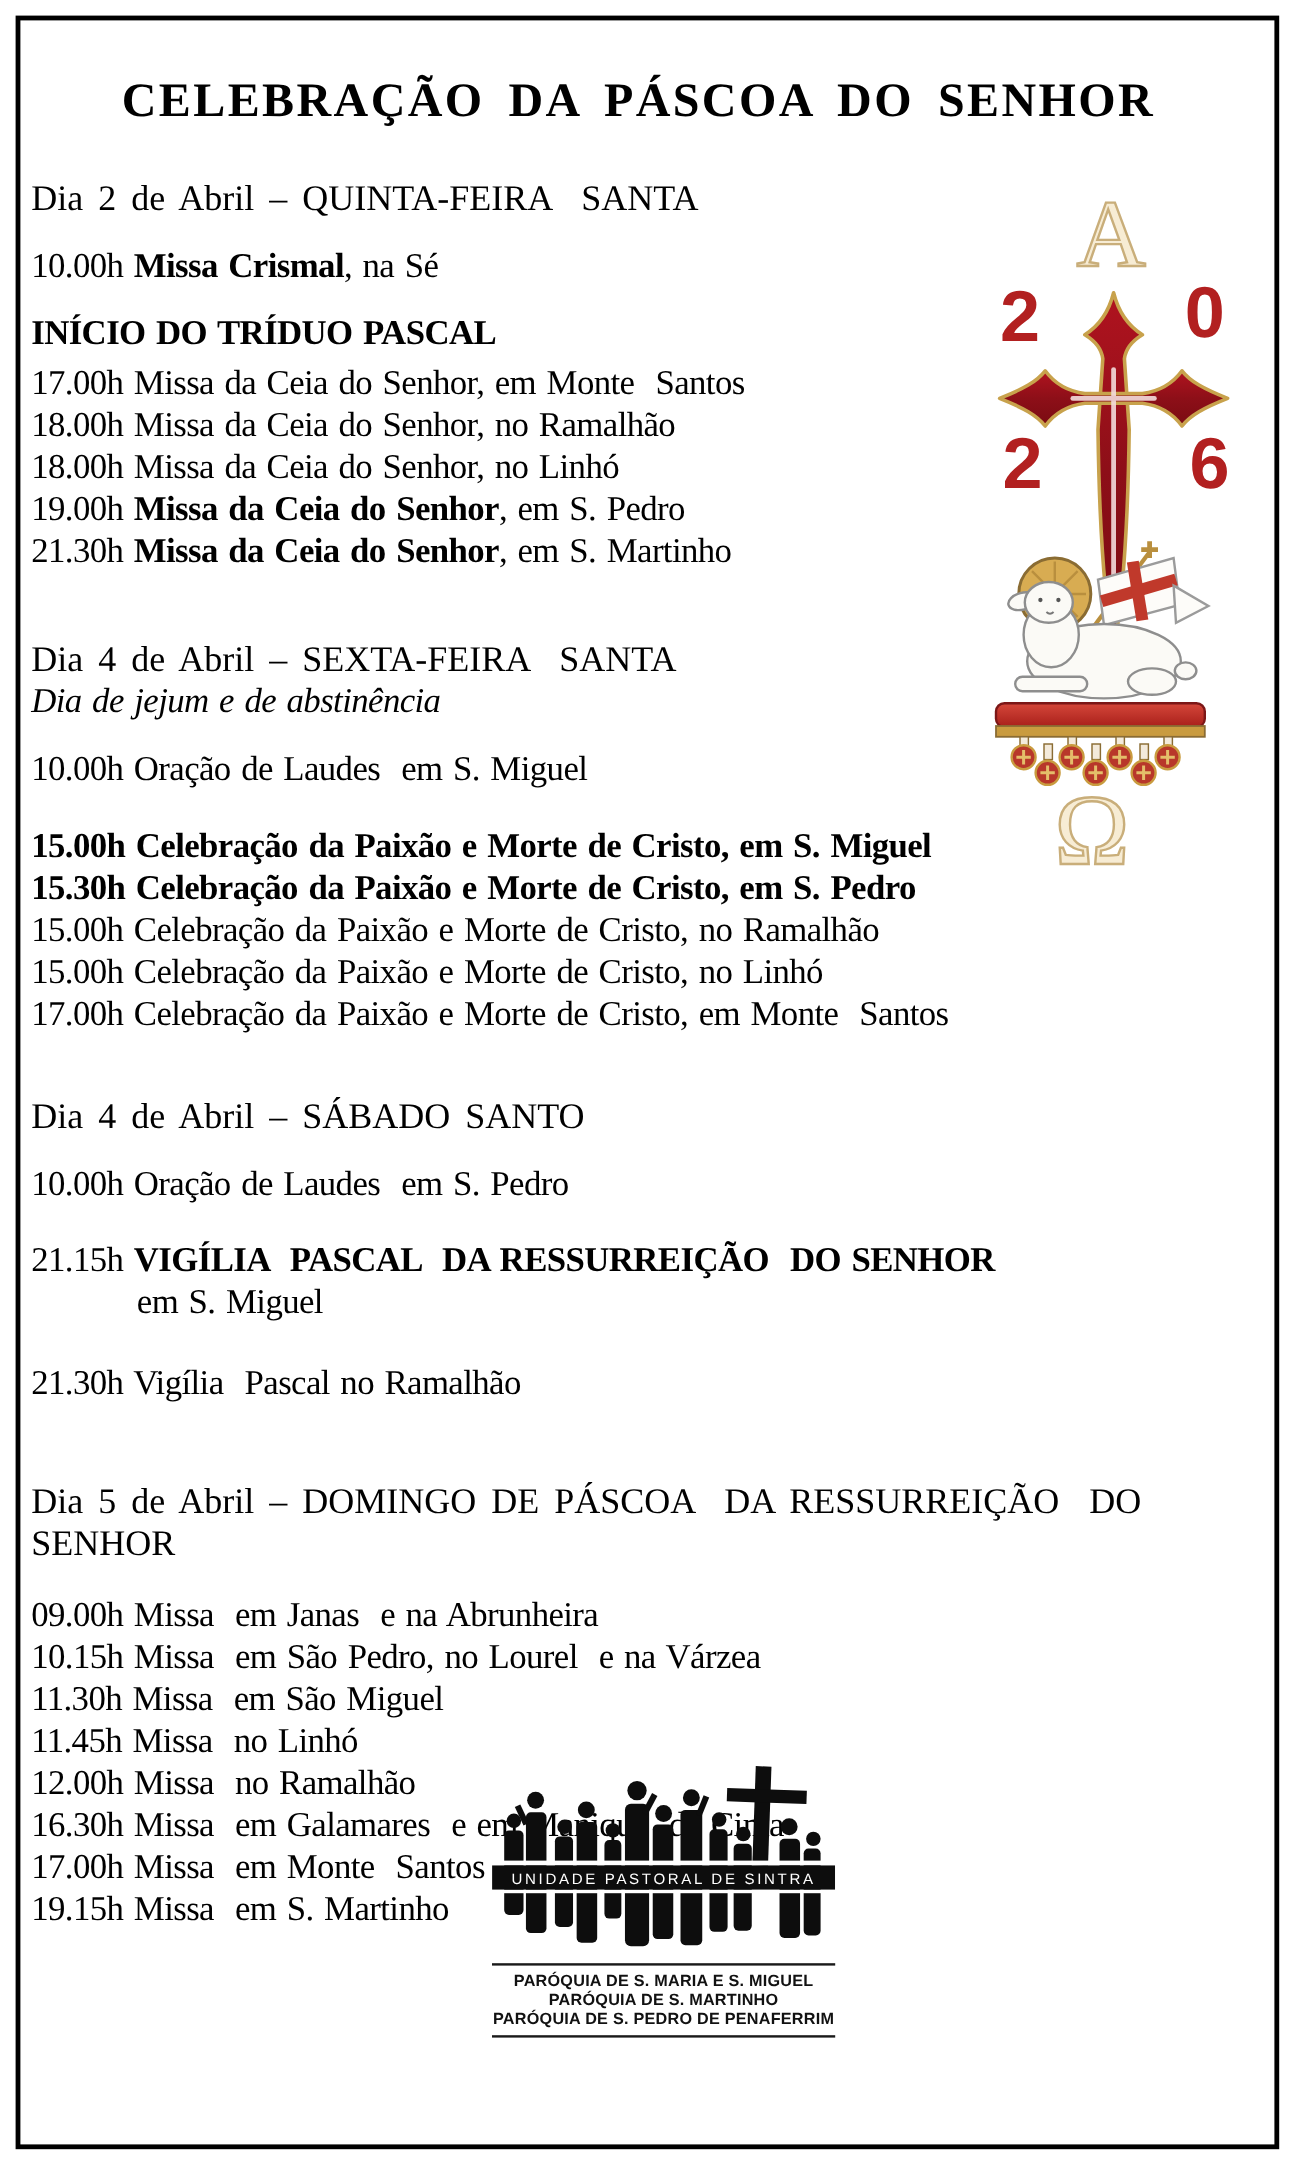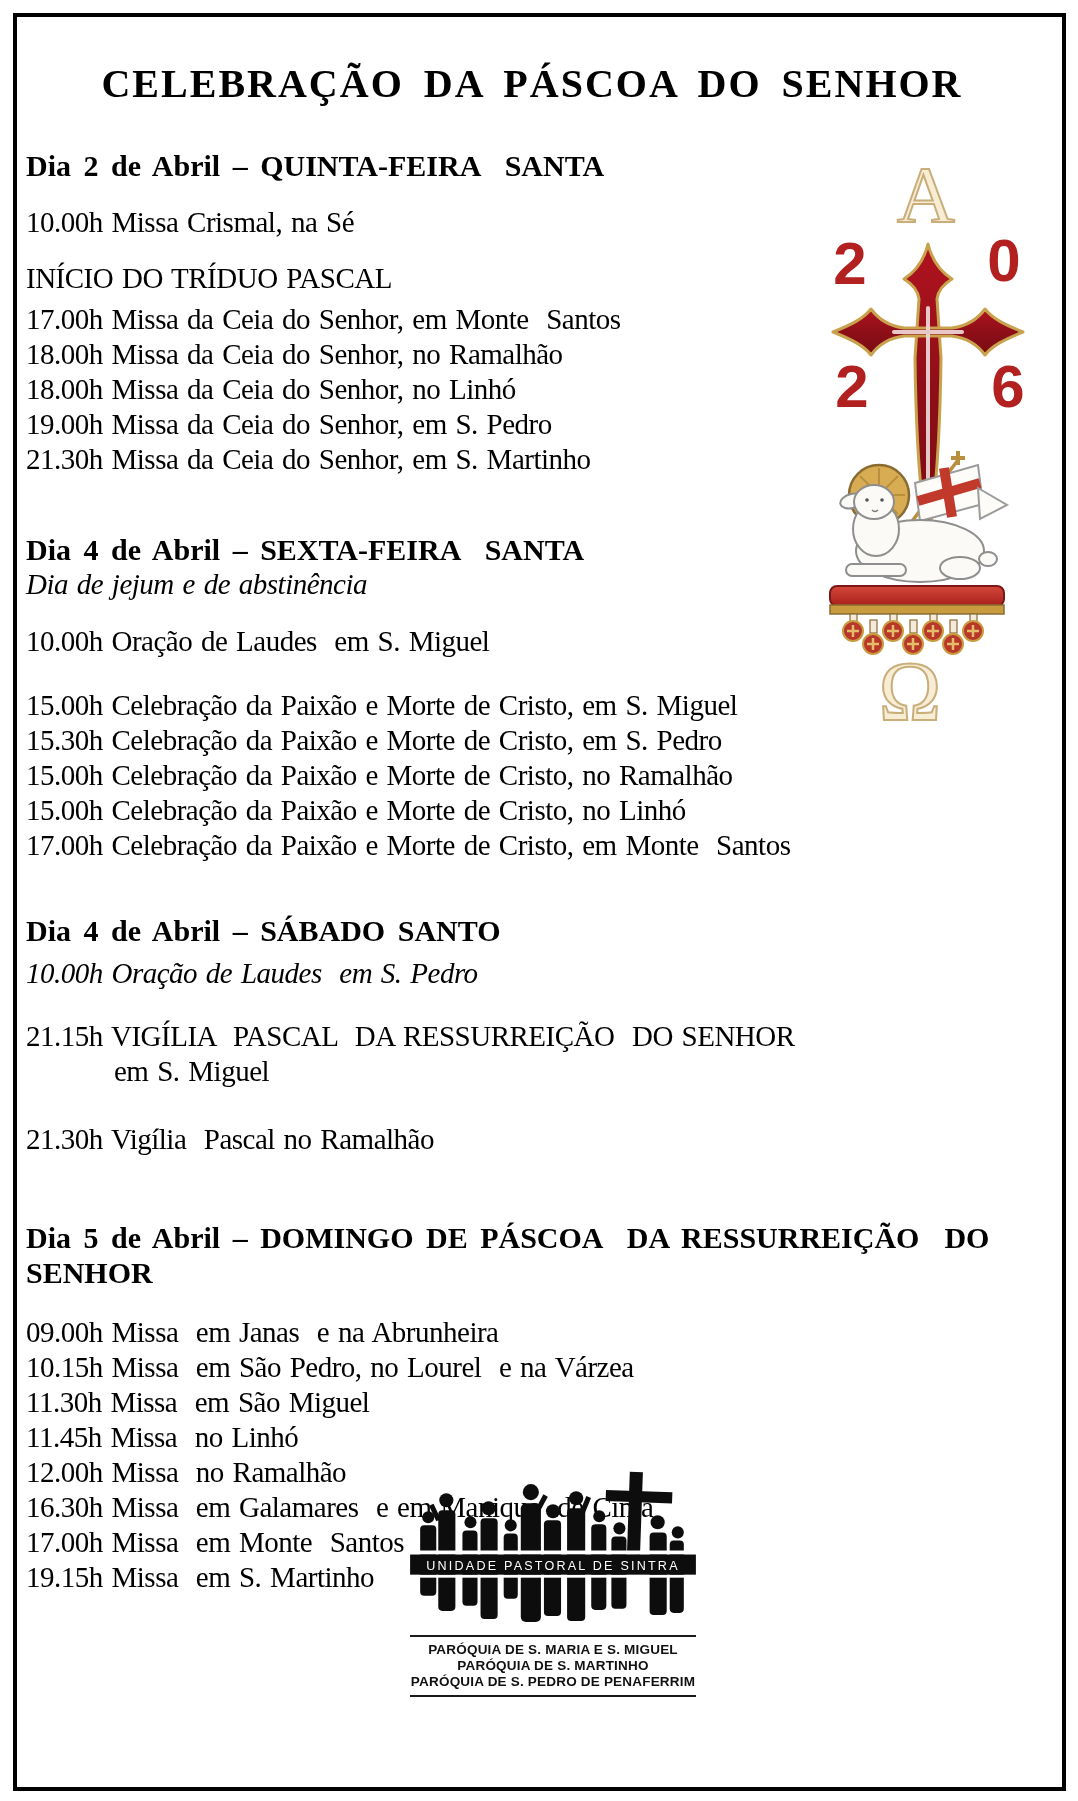--- a/index.html
+++ b/index.html
@@ -5,32 +5,32 @@
   html,body{margin:0;padding:0;background:#ffffff;}
   .page{position:relative;width:1078px;height:1801px;background:#fff;overflow:hidden;
         font-family:"Liberation Serif","DejaVu Serif",serif;color:#000;}
   .frame{position:absolute;left:13px;top:13px;width:1045px;height:1770px;
          border:4px solid #000;}
   .content{position:absolute;left:26px;top:16px;width:1012px;
            font-size:29px;line-height:35px;letter-spacing:-0.5px;word-spacing:2px;}
   .doc-title{margin-top:44px;text-align:center;font-weight:bold;font-size:40px;line-height:48px;
              letter-spacing:2px;word-spacing:8px;}
   .sec .line{white-space:pre-wrap;}
-  .sec .heading{font-weight:bold;font-size:30px;word-spacing:5px;letter-spacing:0;}
+  .sec .heading{font-weight:normal;font-size:30px;word-spacing:5px;letter-spacing:0;}
   .sec .note{font-style:italic;}
-  strong{font-weight:normal;}
+  strong{font-weight:bold;}
   #sec0{margin-top:40px;}
   #sec0 .l0{margin-top:22px;}
   #sec0 .l1{margin-top:21px;font-weight:bold;}
   #sec0 .l2{margin-top:6px;}
   #sec1{margin-top:55px;}
   #sec1 .l0{margin-top:22px;}
   #sec1 .l1{margin-top:29px;}
   #sec2{margin-top:50px;}
-  #sec2 .l0{margin-top:8px;font-style:italic;}
+  #sec2 .l0{margin-top:22px;}
   #sec2 .l1{margin-top:28px;}
   #sec2 .l2{padding-left:88px;}
   #sec2 .l3{margin-top:33px;}
   #sec3{margin-top:63px;}
   #sec3 .l0{margin-top:25px;}
   .easter-art{position:absolute;left:808px;top:158px;width:234px;height:574px;}
   .pastoral-logo{position:absolute;left:410px;top:1470px;width:286px;}
   .parishes{margin-top:2px;border-top:2px solid #1a1a1a;border-bottom:2px solid #1a1a1a;
             padding:5px 0 5px 0;text-align:center;
             font-family:"Liberation Sans","DejaVu Sans",sans-serif;

